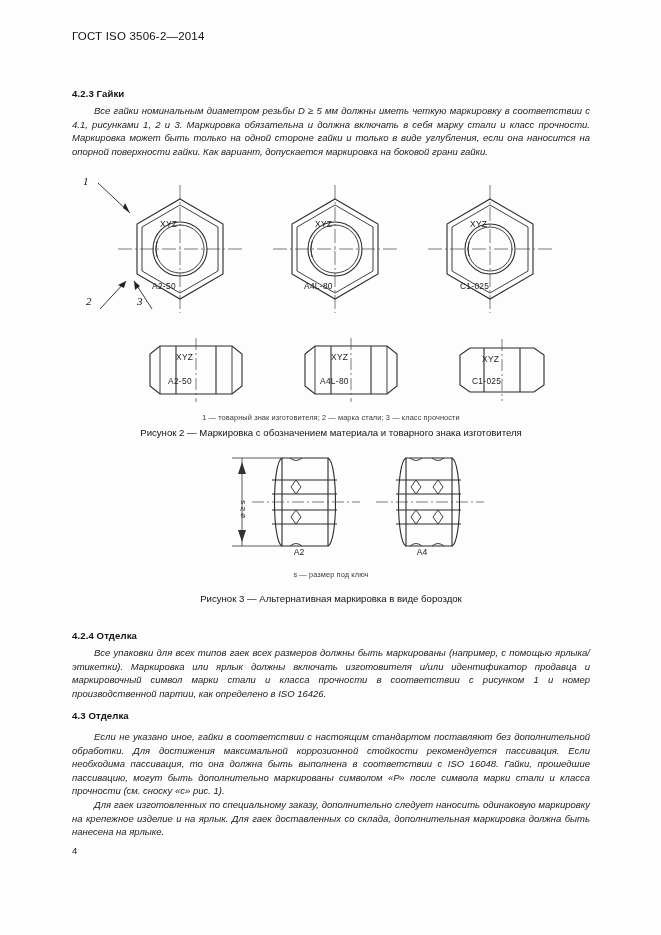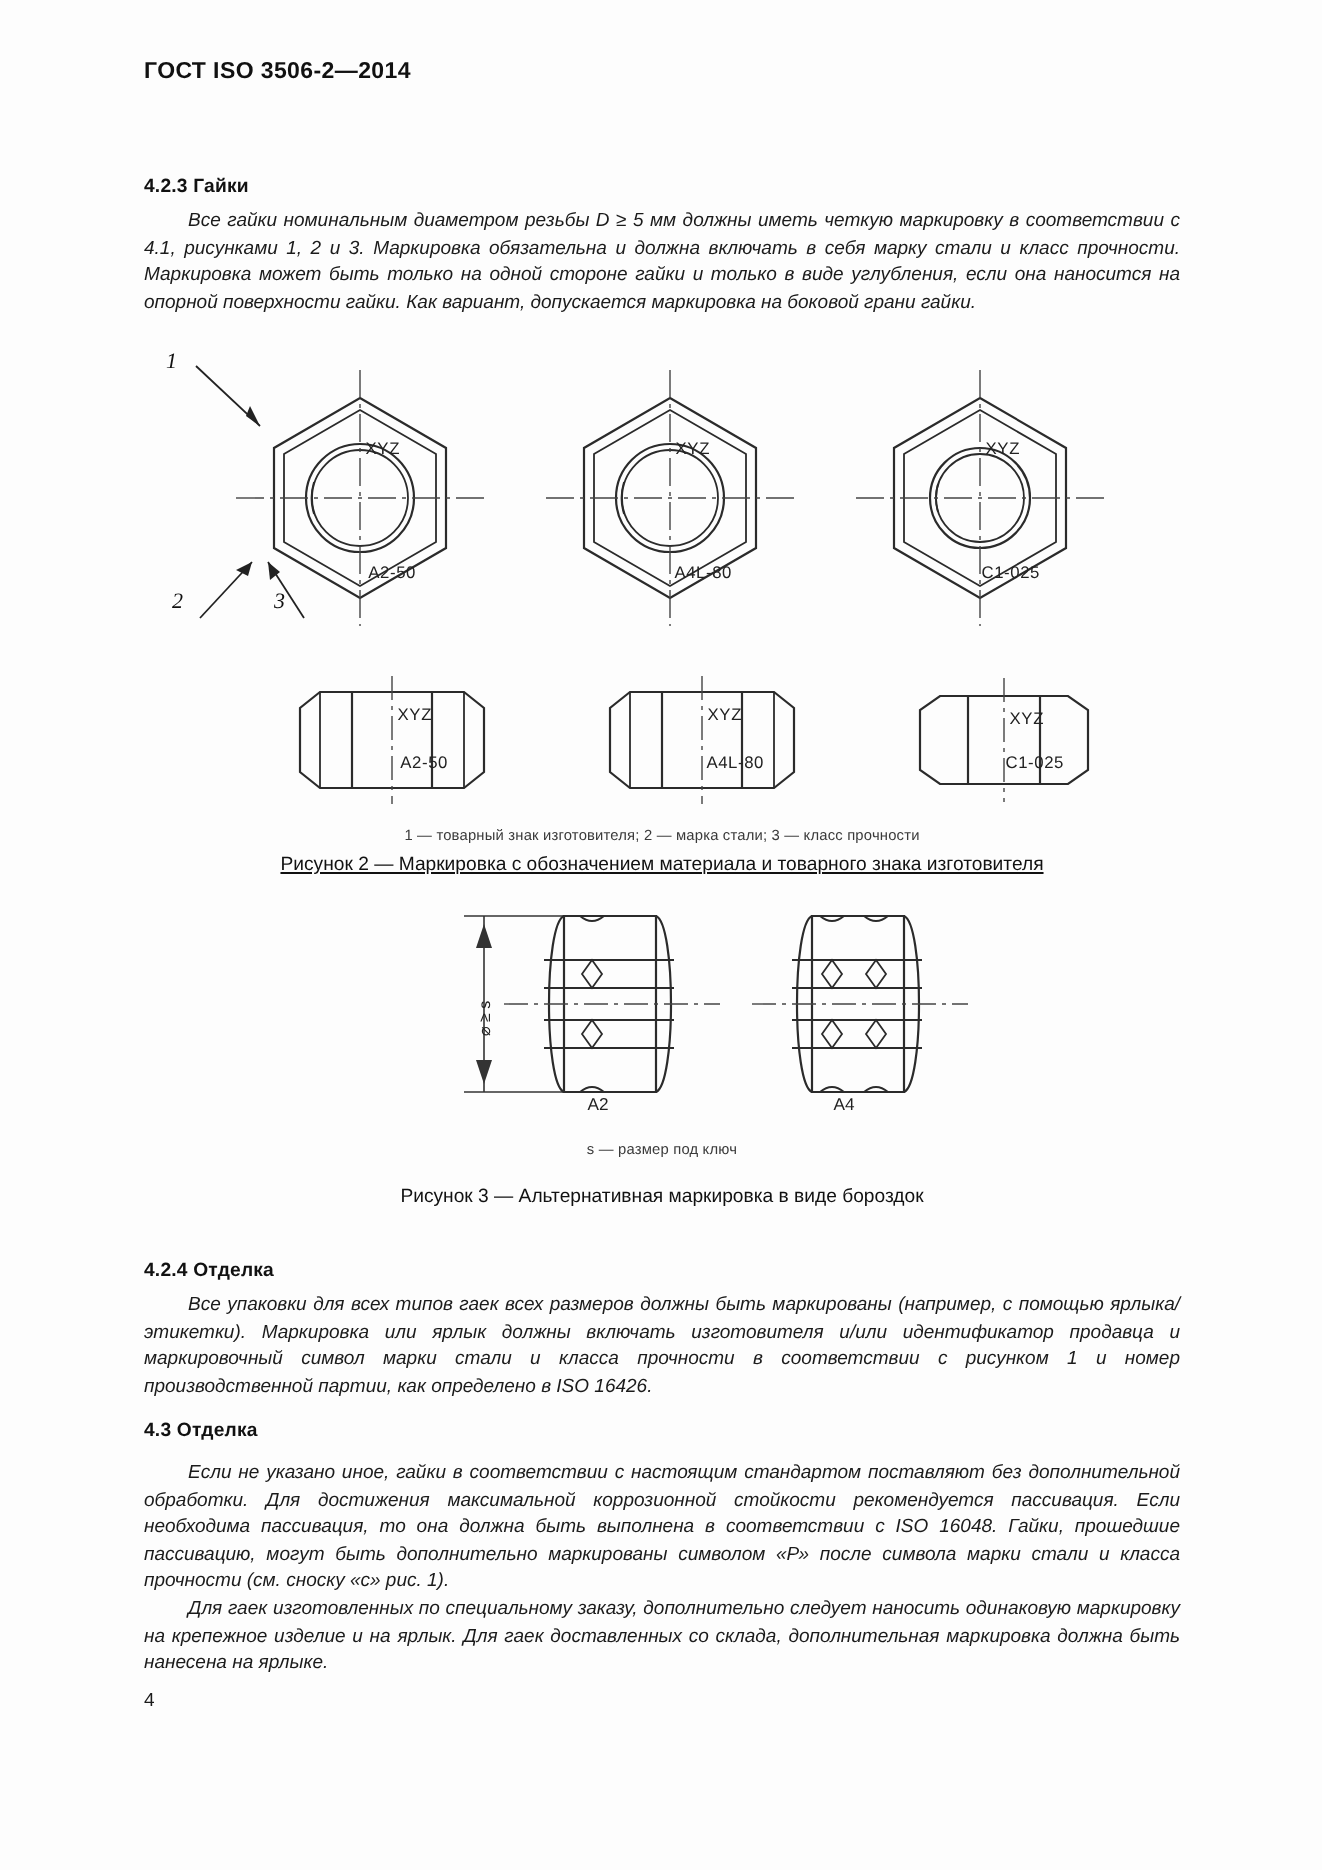--- a/index.html
+++ b/index.html
@@ -29,21 +29,21 @@
     width: 518px;
     height: 935px;
   }
 
   
   .doc-header {
     position: absolute;
     left: 0;
     top: 30px;
     font-size: 11.5px;
-    font-weight: bold;
+    font-weight: normal;
     letter-spacing: 0.2px;
     color: #111;
   }
 
   
   .sec-head {
     position: absolute;
     font-size: 9.6px;
     font-weight: bold;
     color: #111;
@@ -77,21 +77,21 @@
     color: #111;
     line-height: 13px;
   }
 
   
   .figbox { position: absolute; }
   .nutlabel {
     position: absolute;
     font-size: 8.4px;
     color: #222;
-    text-align: right;
+    text-align: left;
     letter-spacing: 0.3px;
     white-space: nowrap;
   }
   .callout {
     position: absolute;
     font-size: 11px;
     font-style: italic;
     color: #111;
     font-family: "Liberation Serif", serif;
   }
@@ -240,21 +240,21 @@
       <div class="nutlabel" style="left:96px; top:38px; width:56px;">A2-50</div>
 
       <div class="nutlabel" style="left:259px; top:14px; width:40px;">XYZ</div>
       <div class="nutlabel" style="left:248px; top:38px; width:62px;">A4L-80</div>
 
       <div class="nutlabel" style="left:410px; top:16px; width:40px;">XYZ</div>
       <div class="nutlabel" style="left:400px; top:38px; width:60px;">C1-025</div>
     </div>
 
     <div class="legend" style="top:413px;">1 — товарный знак изготовителя; 2 — марка стали; 3 — класс прочности</div>
-    <div class="fig-caption" style="top:426px;text-decoration:underline;">Рисунок 2 — Маркировка с обозначением материала и товарного знака изготовителя</div>
+    <div class="fig-caption" style="top:426px;">Рисунок 2 — Маркировка с обозначением материала и товарного знака изготовителя</div>
 
     <div class="figbox" style="left:0px; top:452px; width:518px; height:105px;">
       <svg width="518" height="105" viewBox="0 0 518 105">
         <g fill="none" stroke="#2b2b2b" stroke-width="1.1">
 
           <g stroke="#333" stroke-width="0.8">
             <line x1="170" y1="6" x2="170" y2="94"></line>
             <line x1="160" y1="6" x2="210" y2="6"></line>
             <line x1="160" y1="94" x2="210" y2="94"></line>
           </g>

